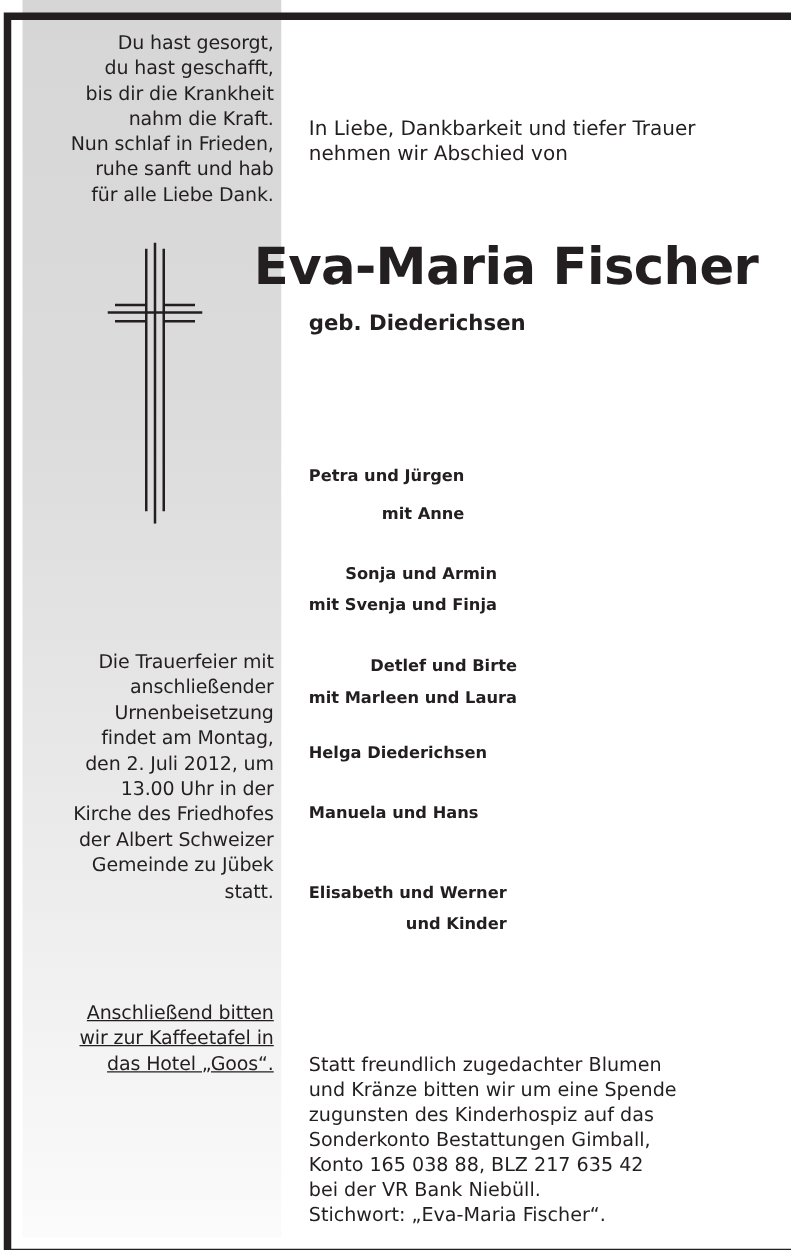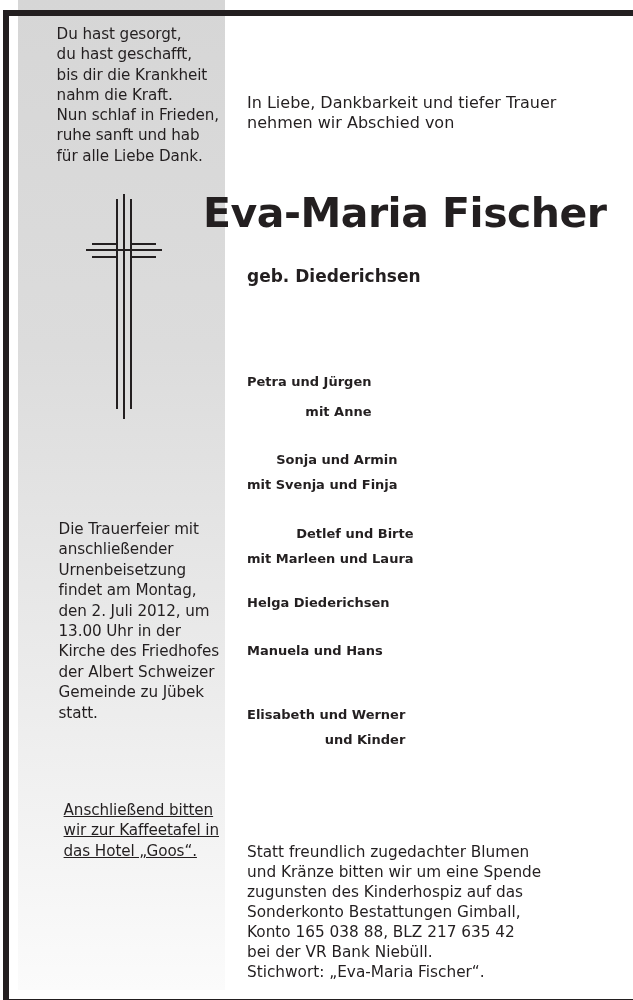--- a/index.html
+++ b/index.html
@@ -2,30 +2,30 @@
 <html><head>
 <meta charset="utf-8">
 <style>
   html, body { margin:0; padding:0; background:#ffffff; }
   body { width:633px; height:1000px; position:relative; overflow:hidden;
          font-family:"DejaVu Sans", sans-serif; color:#231f20; }
   .frame { position:absolute; left:3px; top:10px; width:624px; height:983px;
            border:6px solid #231f20; border-right-width:6px; box-sizing:content-box; }
   .panel { position:absolute; left:18px; top:0; width:207px; height:990px;
            background:linear-gradient(to bottom, #d6d6d6 0%, #dcdcdc 35%, #ececec 70%, #fbfbfb 100%); }
-  .left-text { position:absolute; right:414px; text-align:left; font-size:15.2px;
+  .left-text { position:absolute; right:414px; text-align:right; font-size:15.2px;
                line-height:20.3px; color:#231f20; white-space:pre; letter-spacing:-0.1px; }
   .poem { top:24px; }
   .ceremony { top:519px; line-height:20.4px; }
   .coffee { top:800px;text-decoration:underline; }
   .cross { position:absolute; left:86px; top:194px; width:76px; height:225px; }
   .intro { position:absolute; left:247px; top:73px; font-size:16px; line-height:19.5px; white-space:pre;margin-top:20px; }
   .name { position:absolute; left:203px; top:188px; font-size:41px; font-weight:bold;
           letter-spacing:-0.5px; white-space:nowrap; line-height:50px; }
-  .maiden { position:absolute; left:247px; top:249px; font-size:17px; font-weight:bold; white-space:nowrap;margin-top:17px; }
+  .maiden { position:absolute; left:247px; top:249px; font-size:17px; font-weight:bold; white-space:nowrap; }
   .dates { position:absolute; left:247px; top:284px; font-size:18px; white-space:nowrap; width:353px; }
   .dates .death { position:absolute; right:0; top:0; }
   .mourners { position:absolute; left:247px; top:0; width:370px; }
   .mourner { position:absolute; left:0; font-size:13px; font-weight:bold; line-height:24.5px; white-space:pre;text-align:right; }
   .donation { position:absolute; left:247px; top:801px; font-size:15.3px; line-height:20px; white-space:pre;margin-top:41px; }
 </style>
 </head>
 <body>
 
 <div class="panel"></div>

